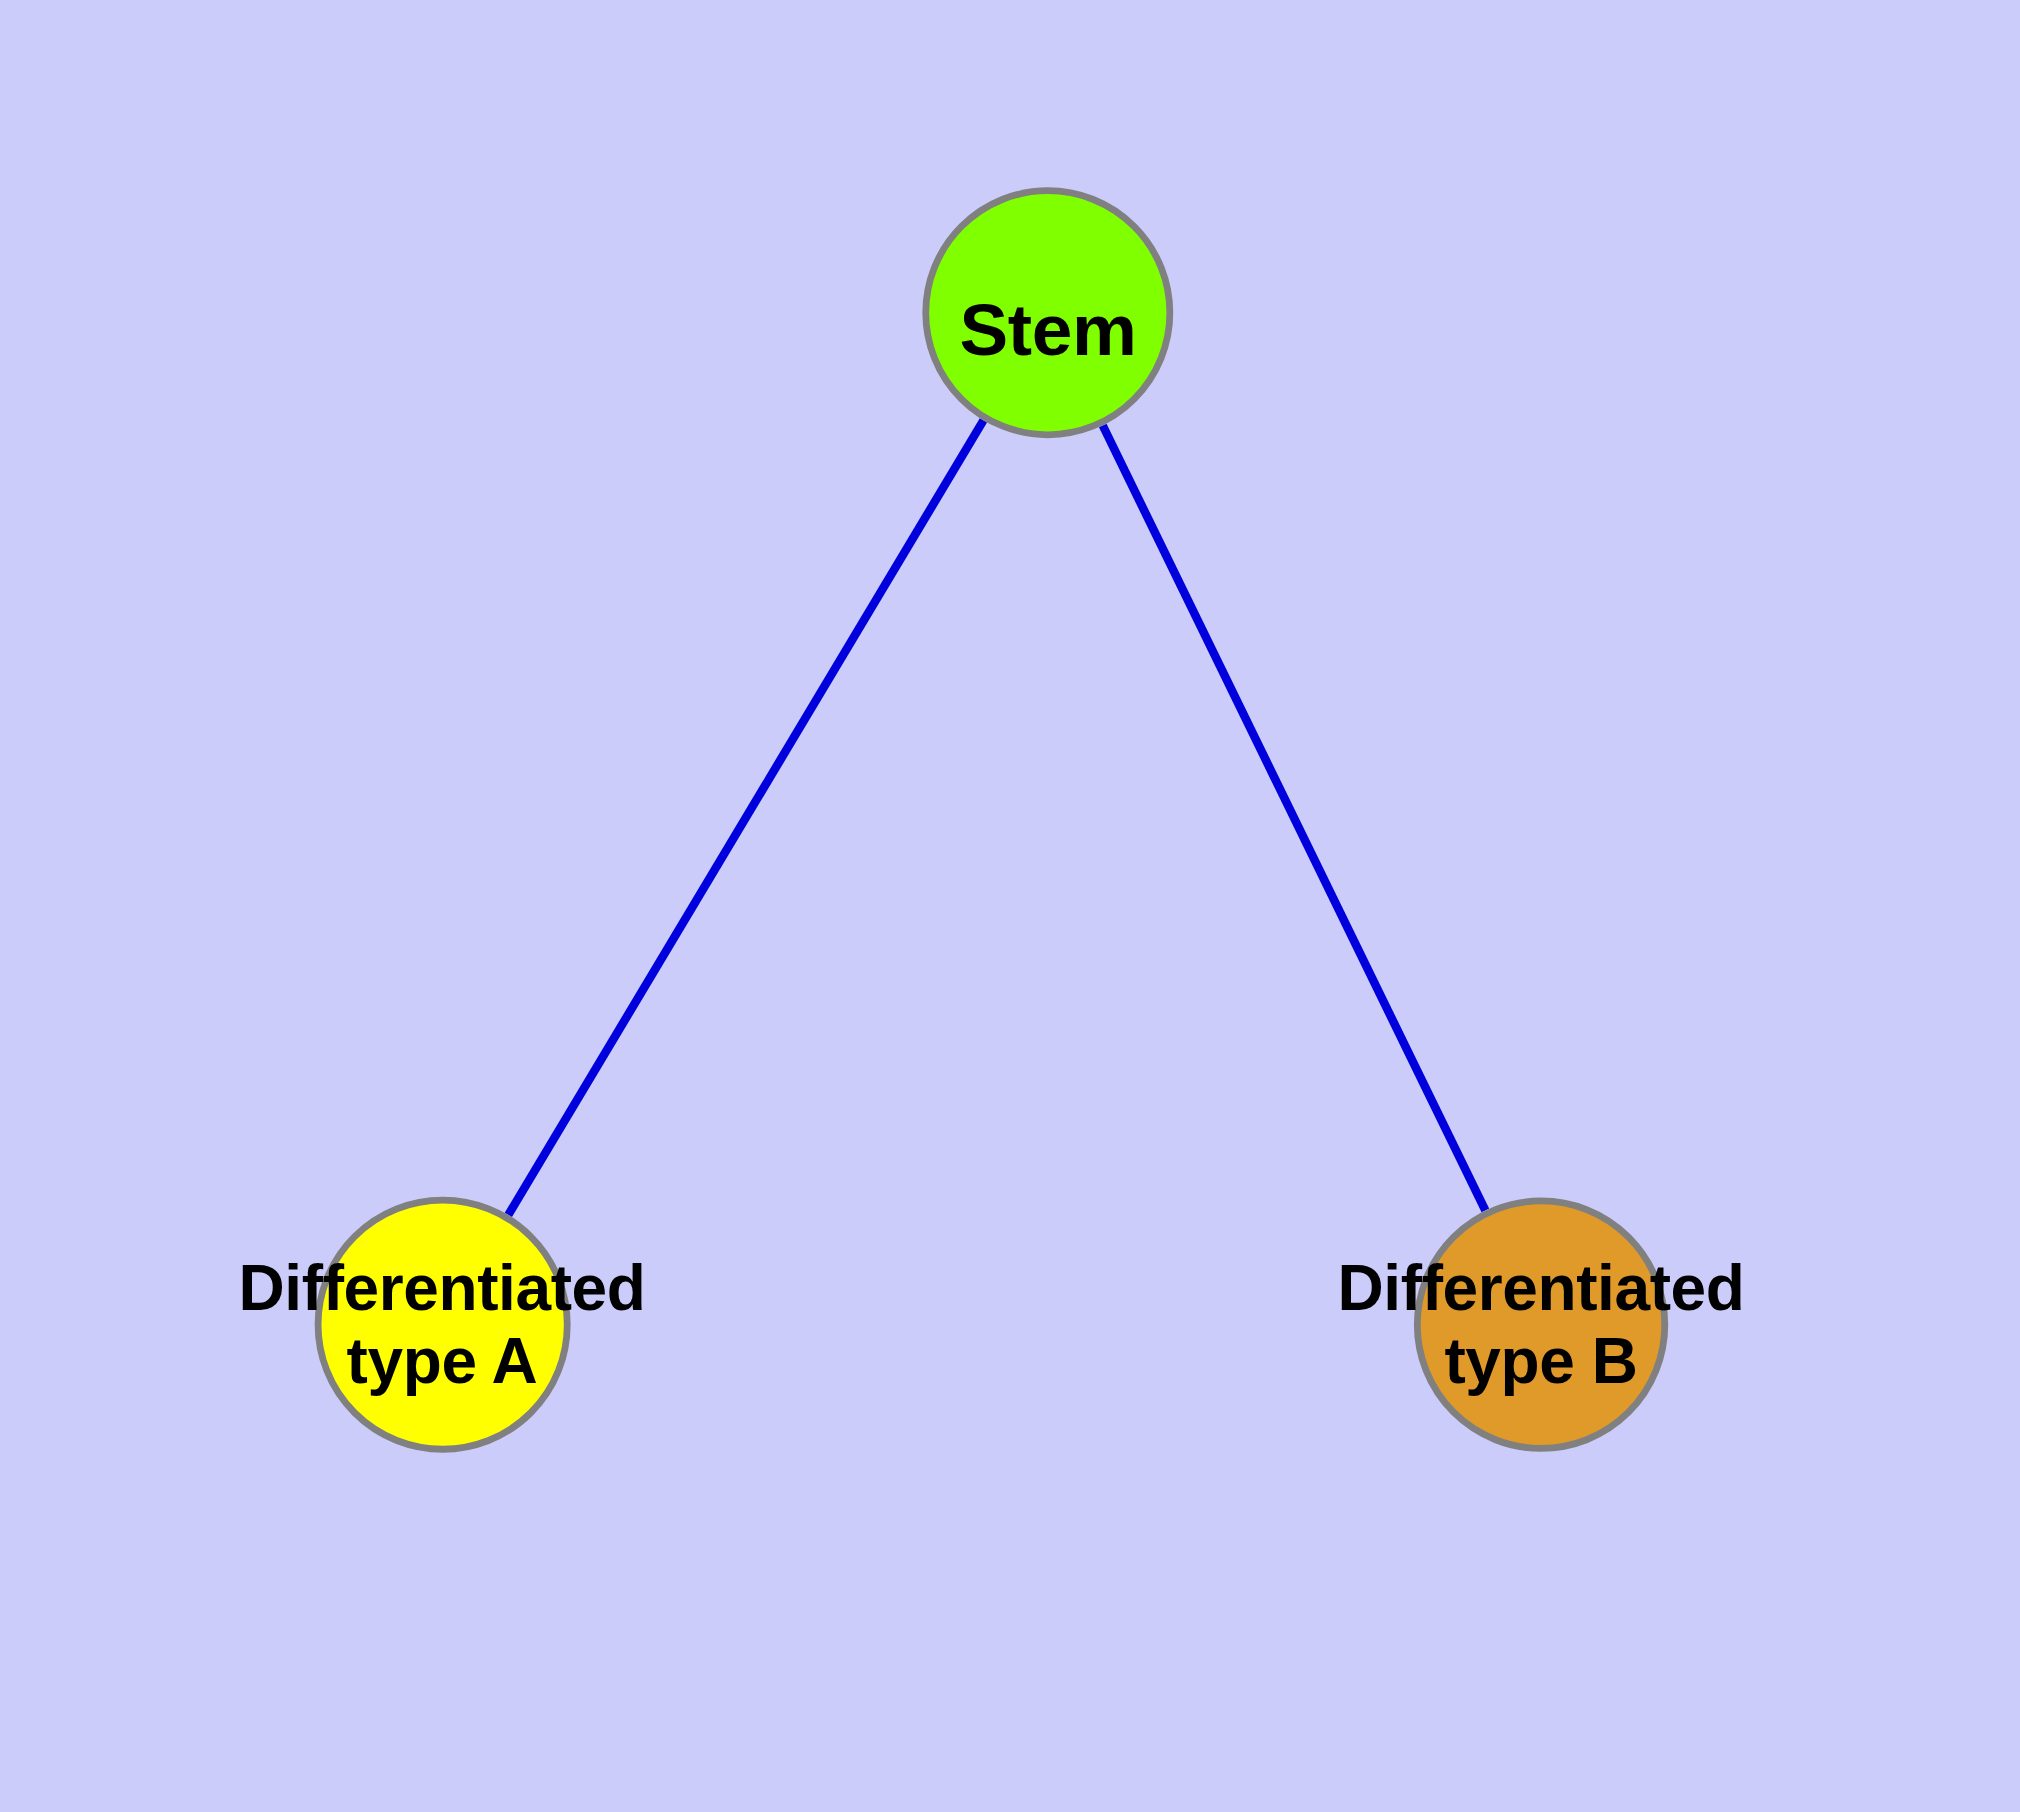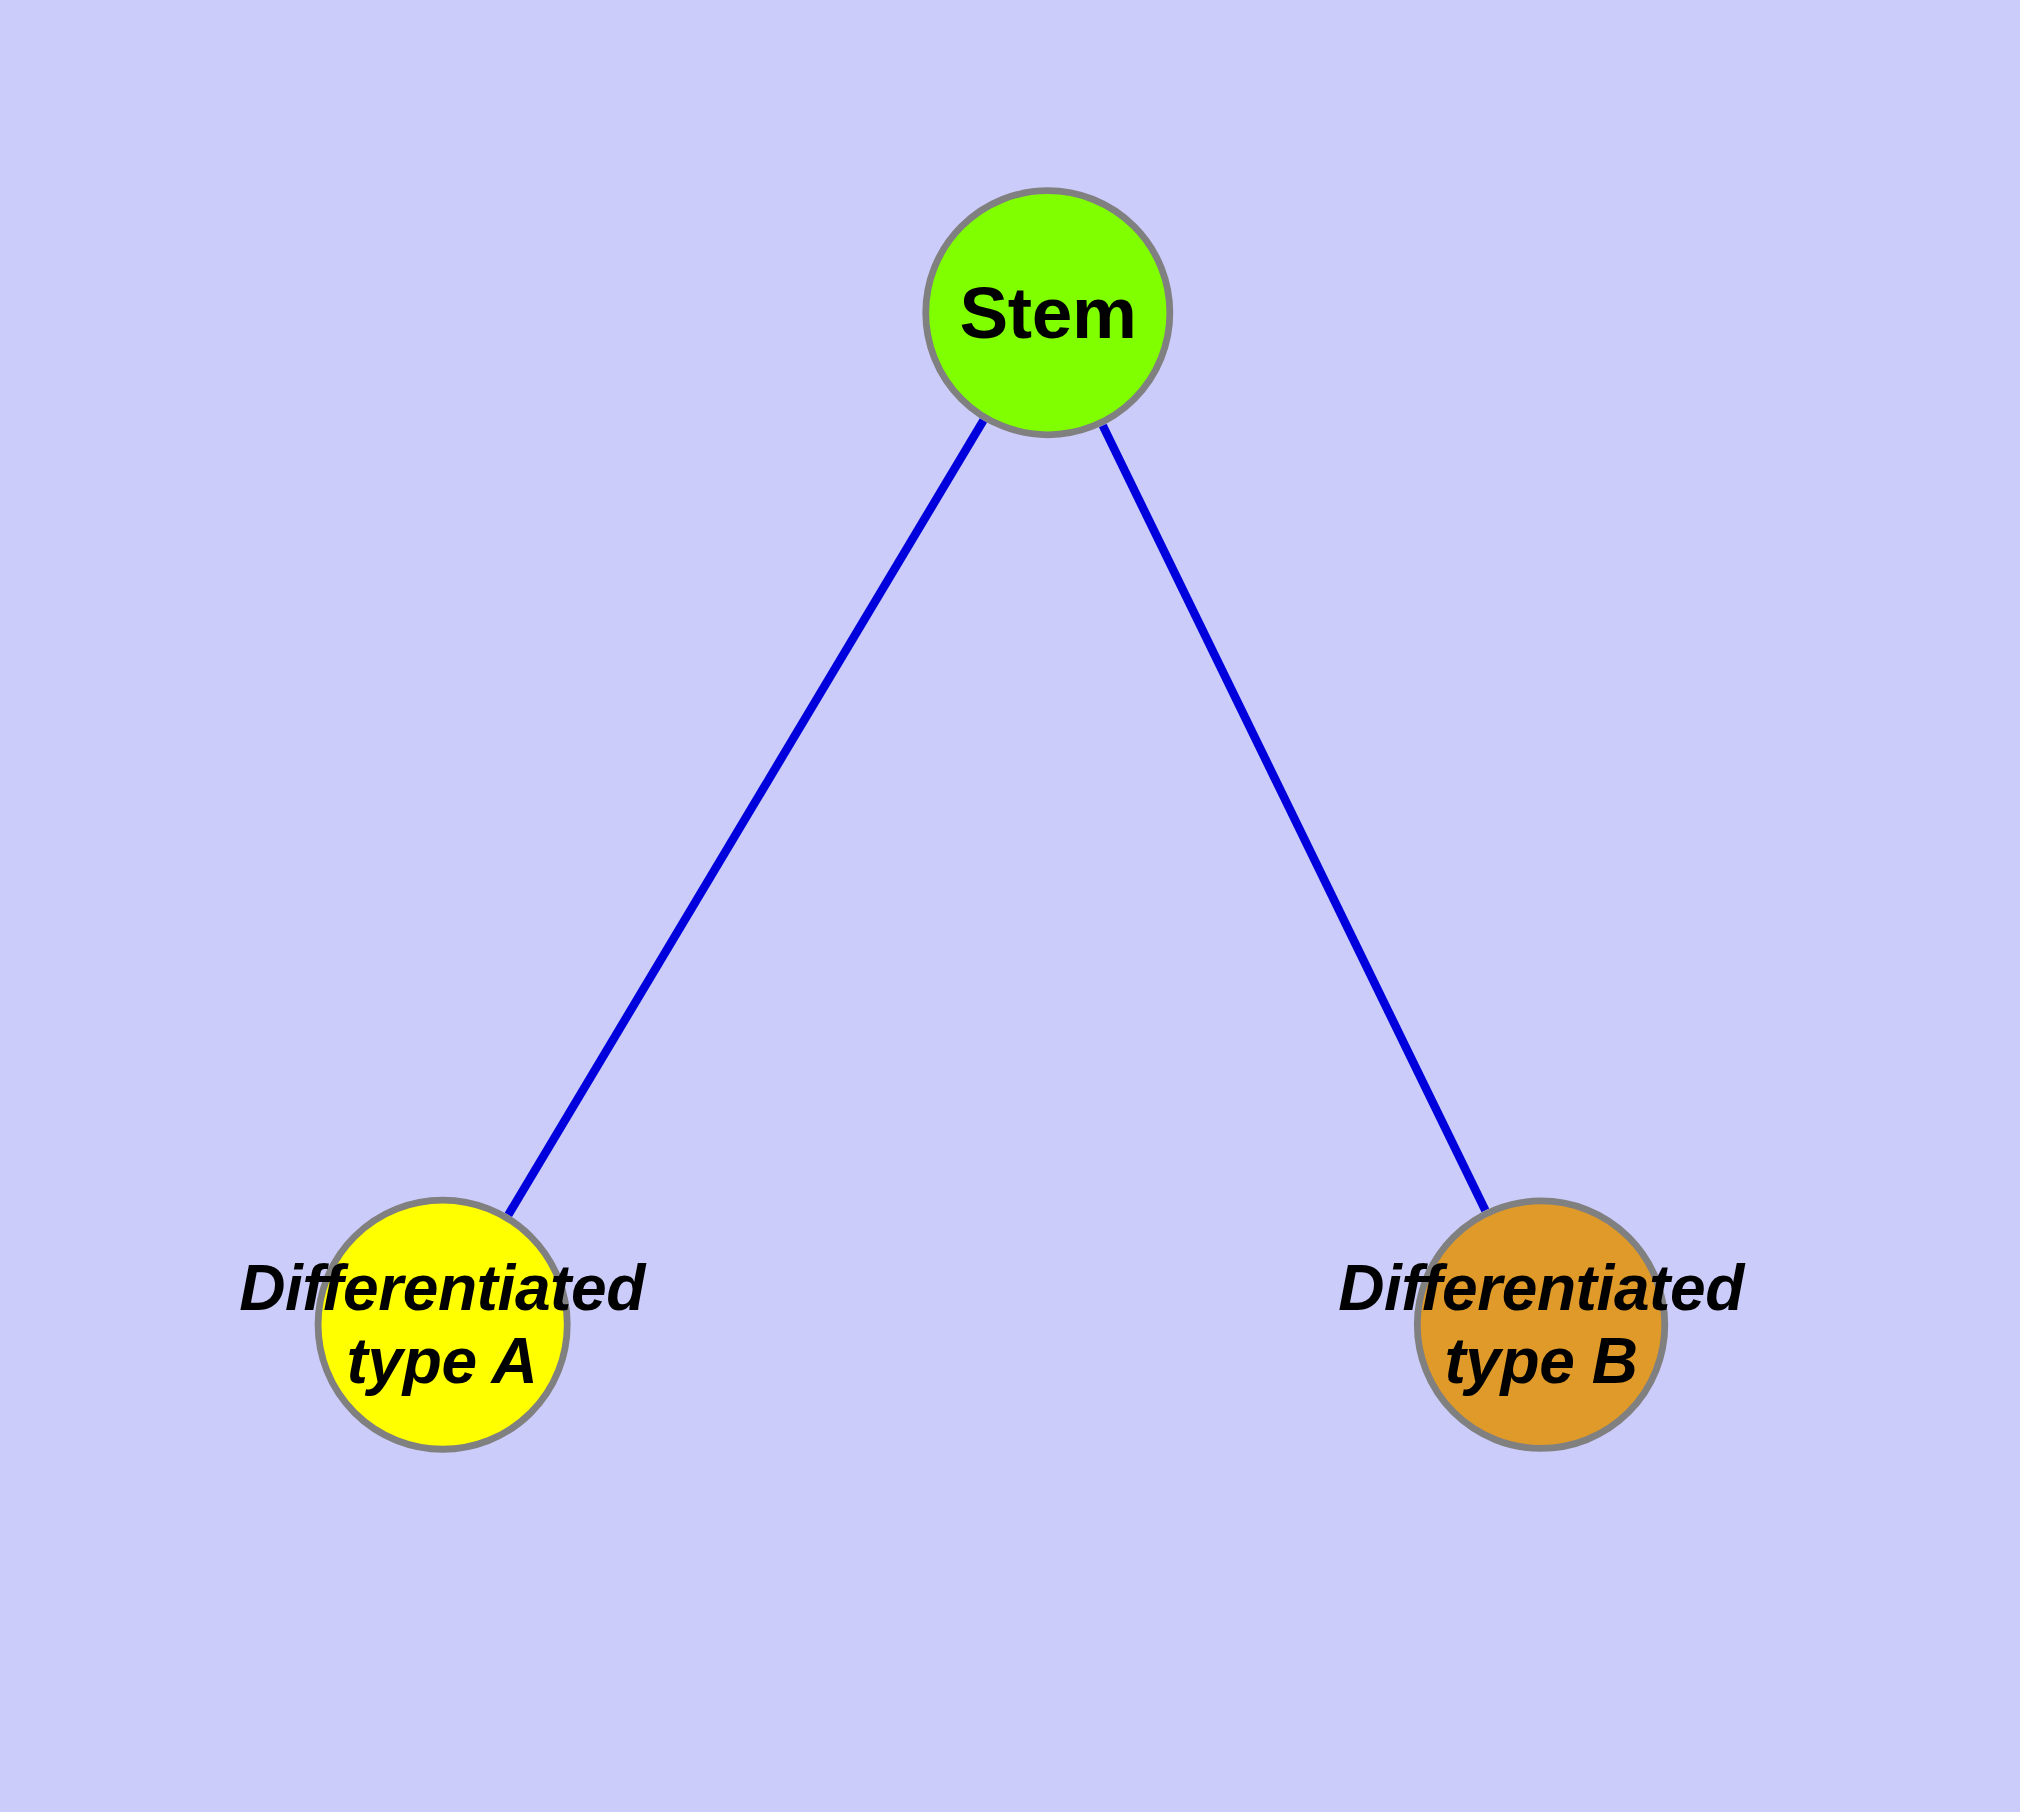--- a/index.html
+++ b/index.html
@@ -31,24 +31,24 @@
     font-weight: bold;
     text-align: center;
     white-space: pre;
     line-height: 1.14;
     letter-spacing: -0.4px;
     pointer-events: none;
     transform: translate(-50%, -50%);
   }
   .node-label.small {
     font-size: 64px;
-    font-style: italic;
   }
   .node-label.big {
     font-size: 73px;
+    margin-top: 17px;
   }
 </style>
 </head>
 <body>
 
 <div id="canvas">
   <svg id="graph-svg" viewBox="0 0 2384 2138" xmlns="http://www.w3.org/2000/svg">
       <g>
         <line x1="1160.0424464431717" y1="496.0214551076374" x2="599.4972336964938" y2="1433.4037856672078" stroke="#0000dd" stroke-width="10" stroke-linecap="butt"></line>
         <line x1="1300.8471805488698" y1="502.0369992703619" x2="1752.2765062004696" y2="1428.165203442201" stroke="#0000dd" stroke-width="10" stroke-linecap="butt"></line>

